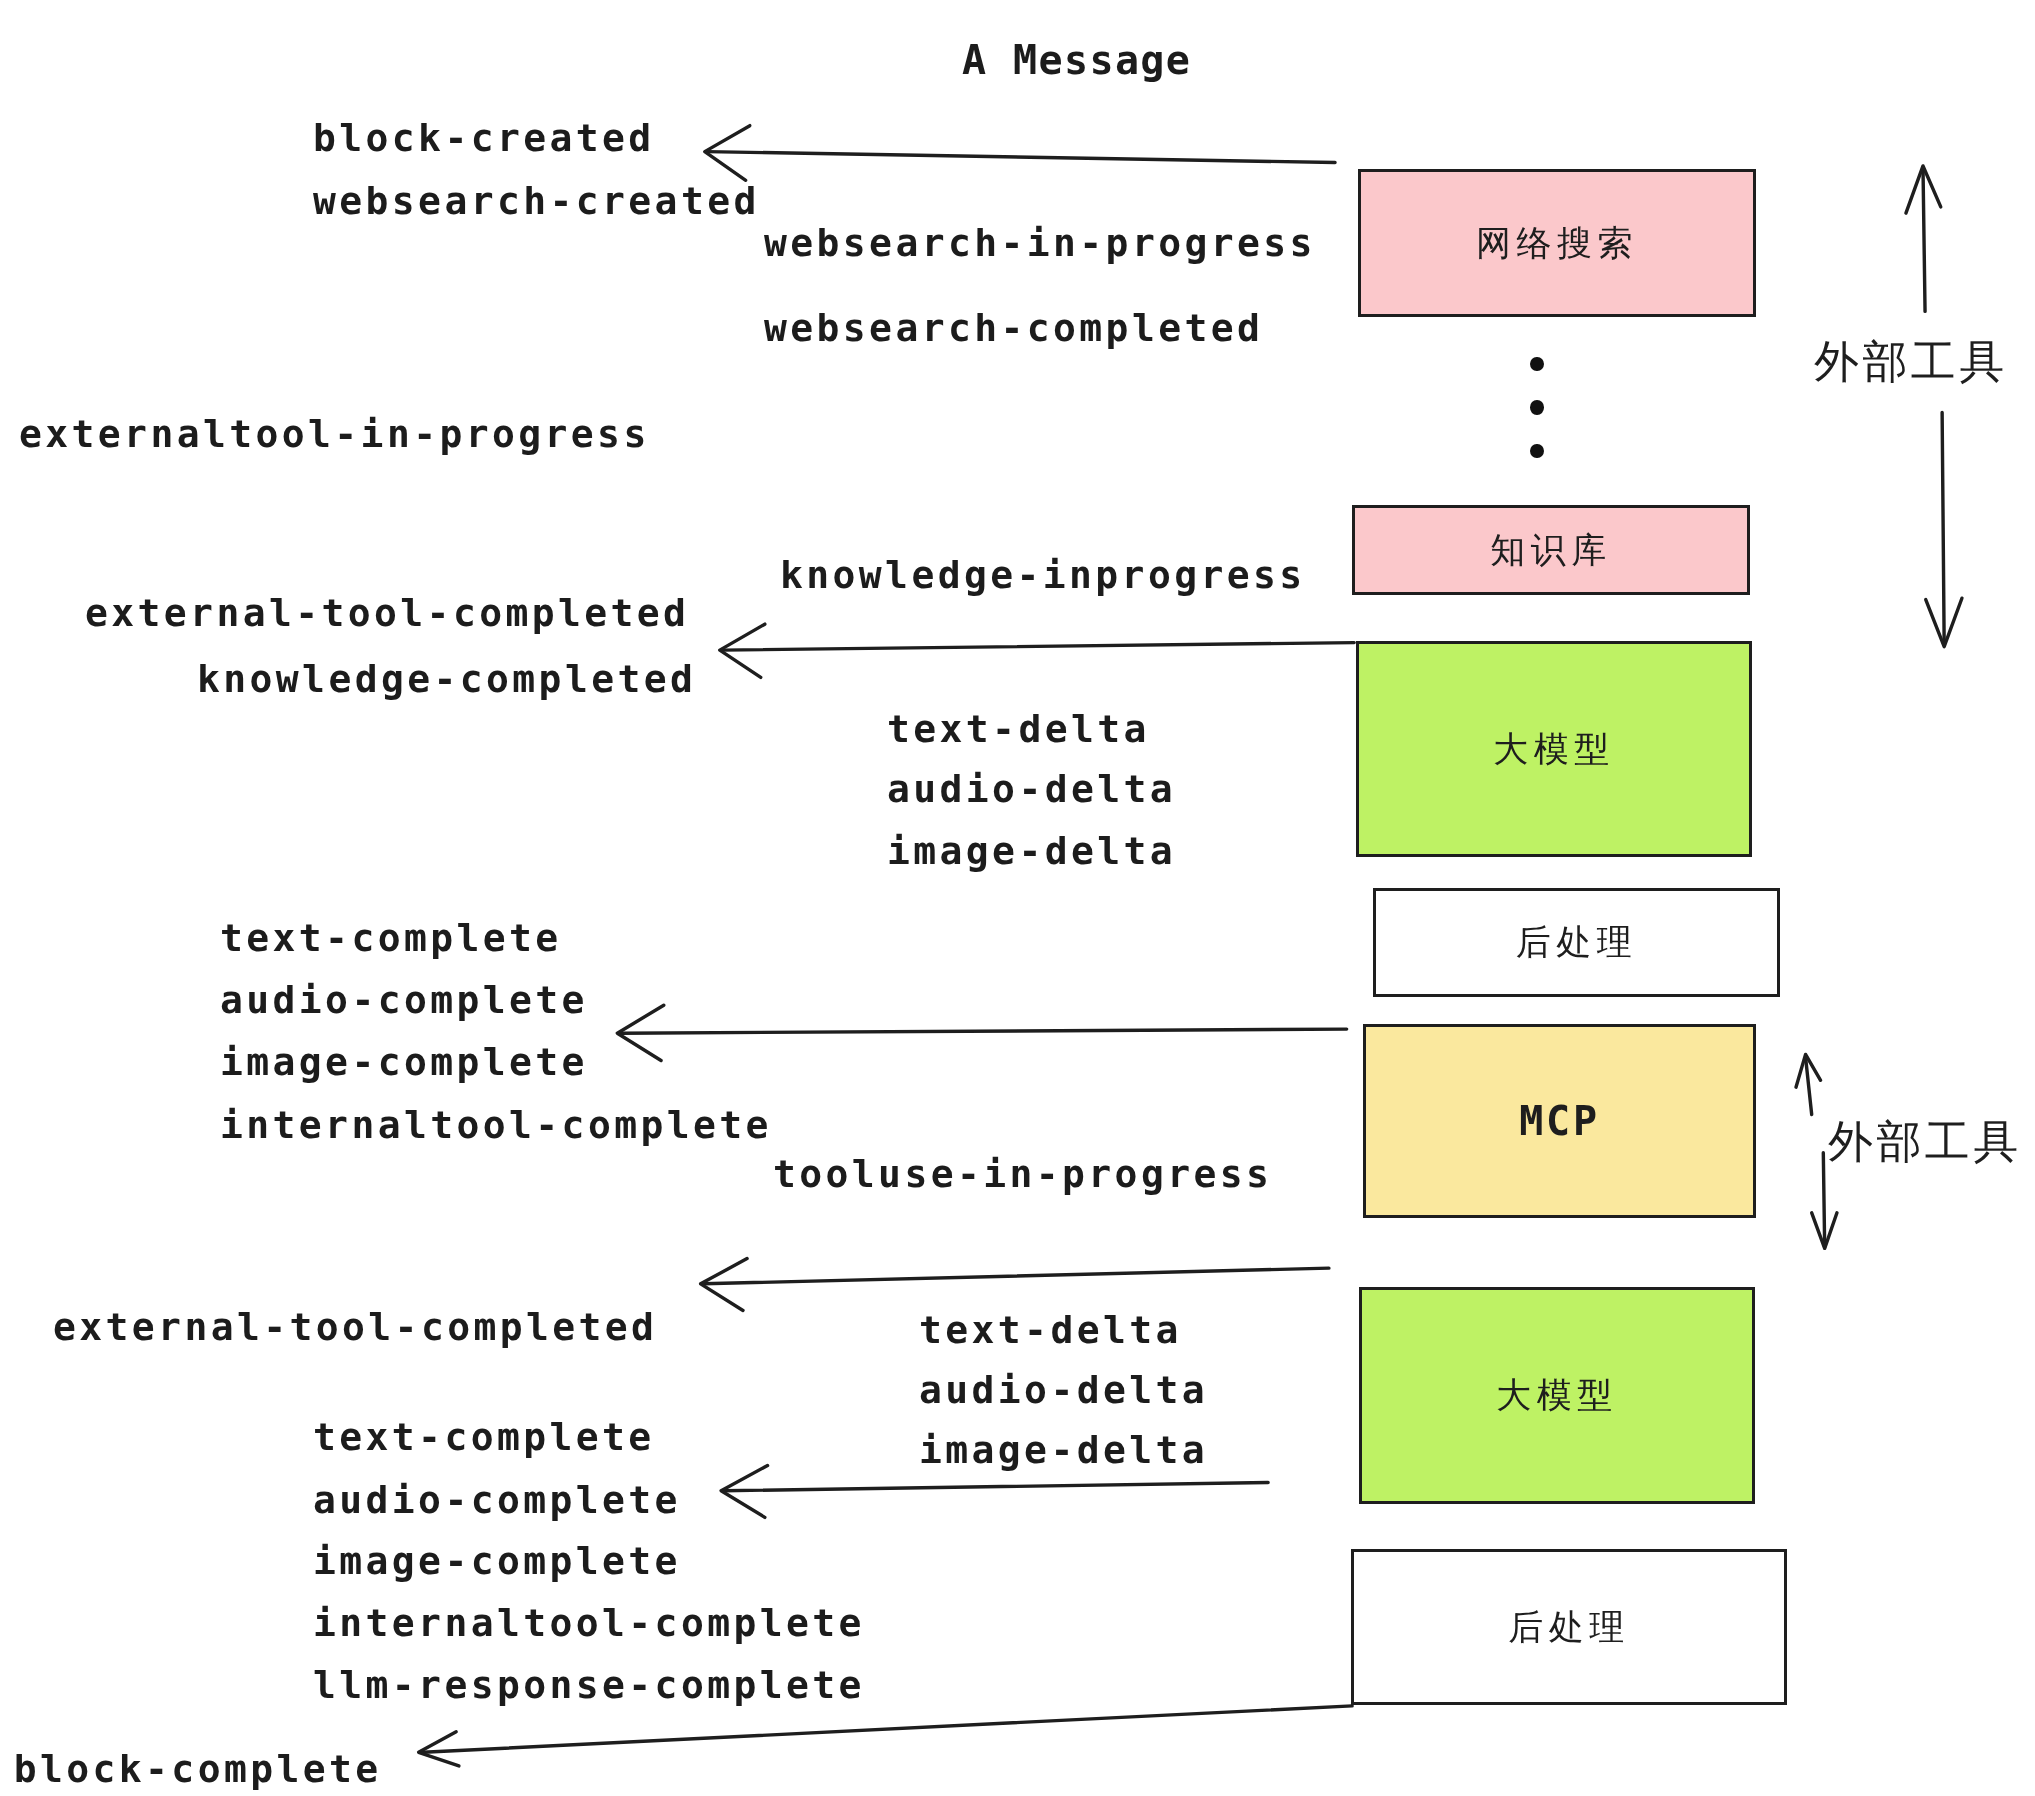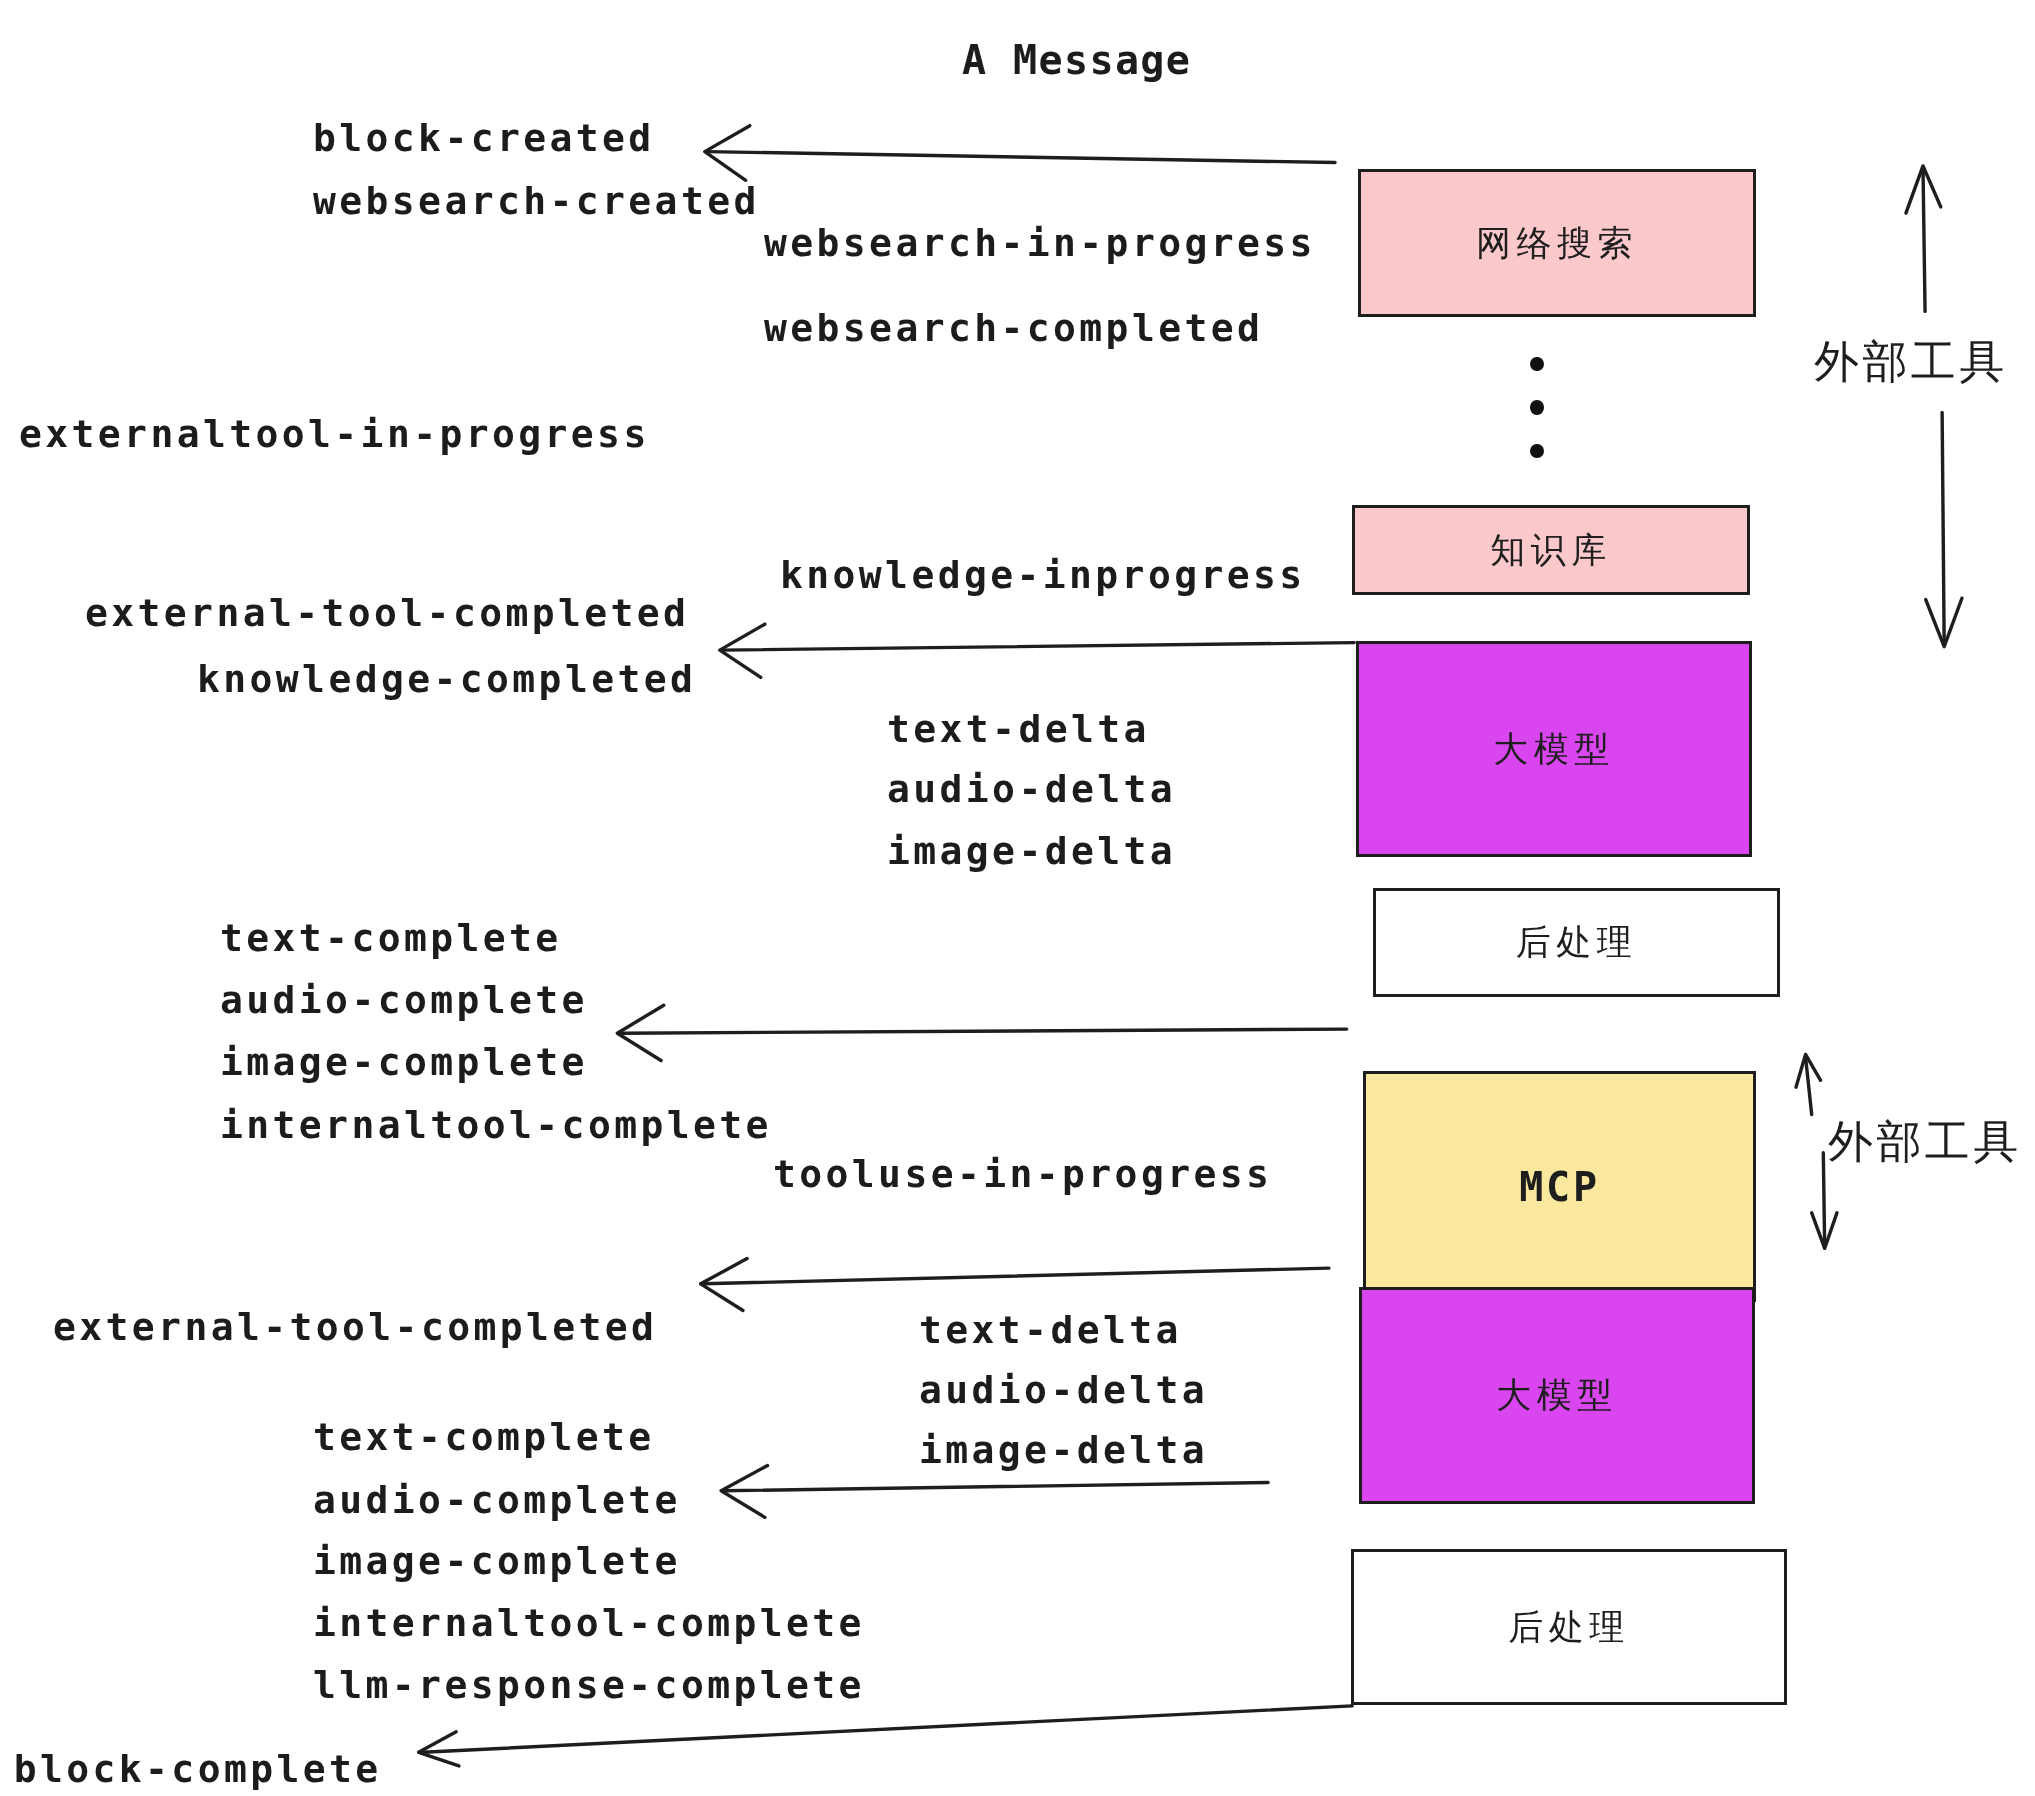--- a/index.html
+++ b/index.html
@@ -28,21 +28,21 @@
   .box{
     position:absolute;
     border:3.4px solid #1e1e1e;
     box-sizing:border-box;
     display:flex;align-items:center;justify-content:center;
     font-family:"DejaVu Sans","Liberation Sans",sans-serif;
     font-size:35px;font-weight:500;color:#1e1e1e;
     letter-spacing:5.5px;white-space:nowrap;
   }
   .box.pink{background:#fbc8cb;}
-  .box.green{background:#d946ef;}
+  .box.green{background:#bef264;}
   .box.yellow{background:#fae89e;}
   .box.white{background:#ffffff;}
   .box.mono-label{font:700 40px "DejaVu Sans Mono","Liberation Mono",monospace;letter-spacing:2.7px;}
   .side-label{
     position:absolute;
     font-family:"DejaVu Sans","Liberation Sans",sans-serif;
     font-size:45px;font-weight:500;color:#1e1e1e;
     letter-spacing:3.4px;white-space:nowrap;
   }
   .dots{
@@ -133,21 +133,21 @@
   </div>
   <div class="box pink" style="left:1352px;top:505px;width:398px;height:90px">
     <span>知识库</span>
   </div>
   <div class="box green" style="left:1356px;top:641px;width:396px;height:216px">
     <span>大模型</span>
   </div>
   <div class="box white" style="left:1373px;top:888px;width:407px;height:109px">
     <span>后处理</span>
   </div>
-  <div class="box yellow mono-label" style="left:1363px;top:1071px;width:393px;height:231px">
+  <div class="box yellow mono-label" style="left:1363px;top:1024px;width:393px;height:194px">
     <span>MCP</span>
   </div>
   <div class="box green" style="left:1359px;top:1287px;width:396px;height:217px">
     <span>大模型</span>
   </div>
   <div class="box white" style="left:1351px;top:1549px;width:436px;height:156px">
     <span>后处理</span>
   </div>
 
   <div class="dots">

